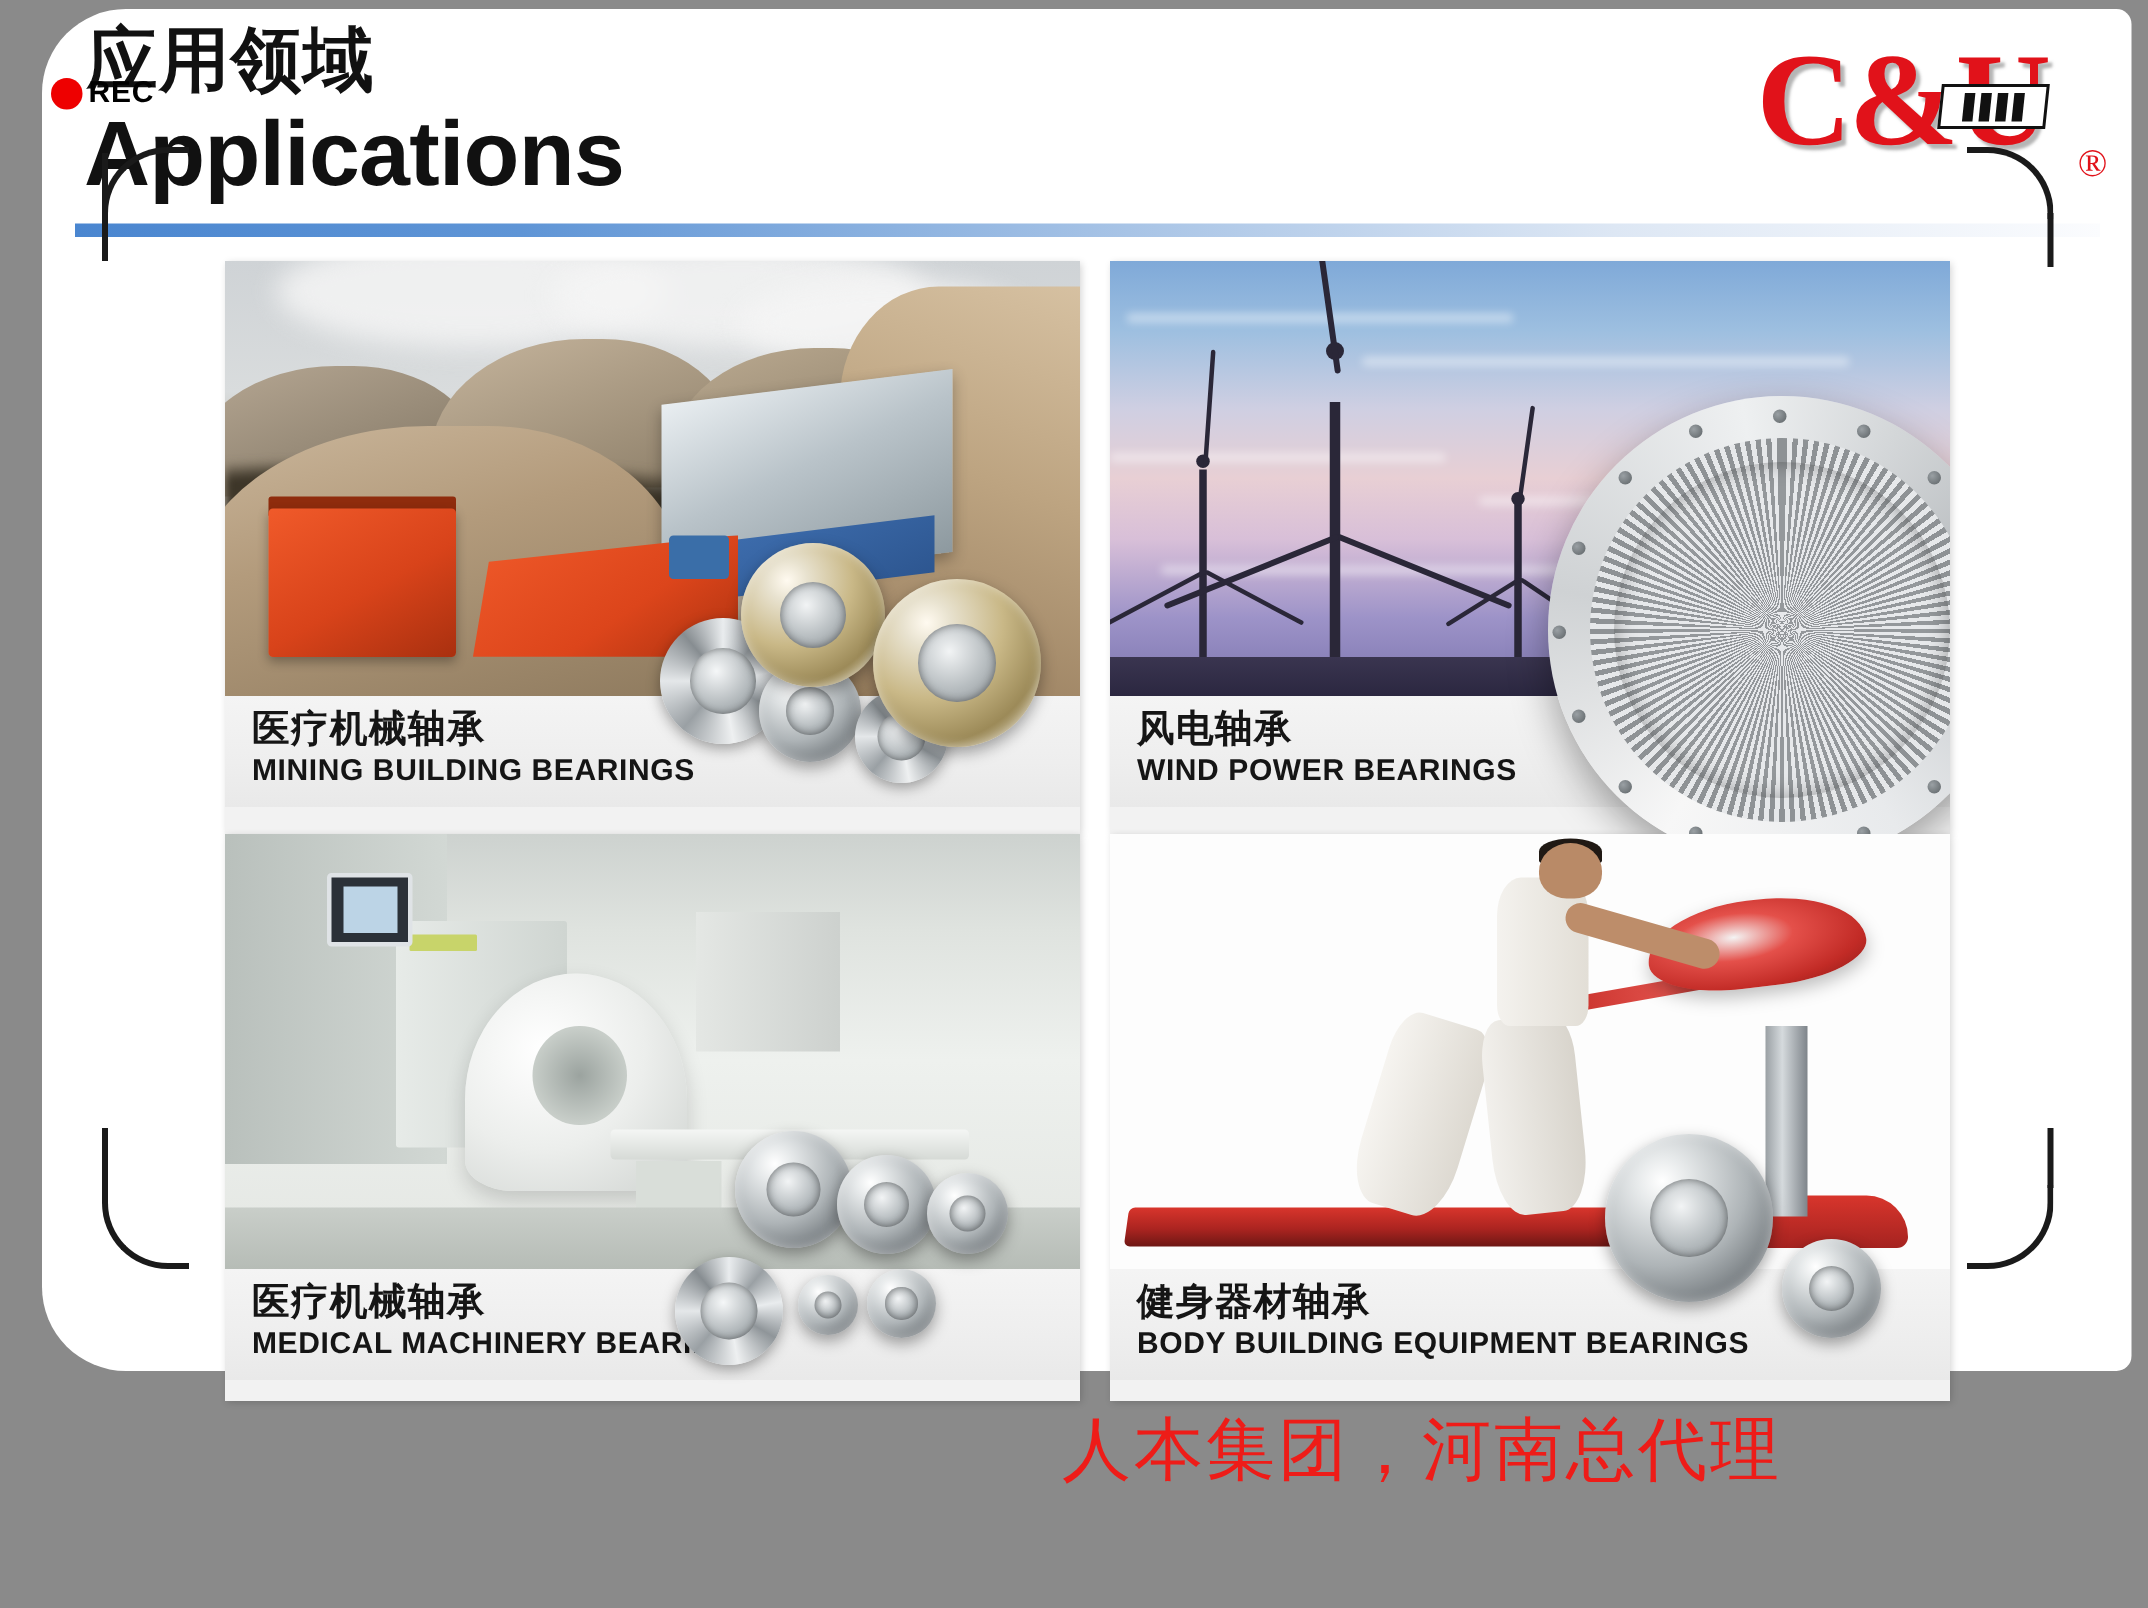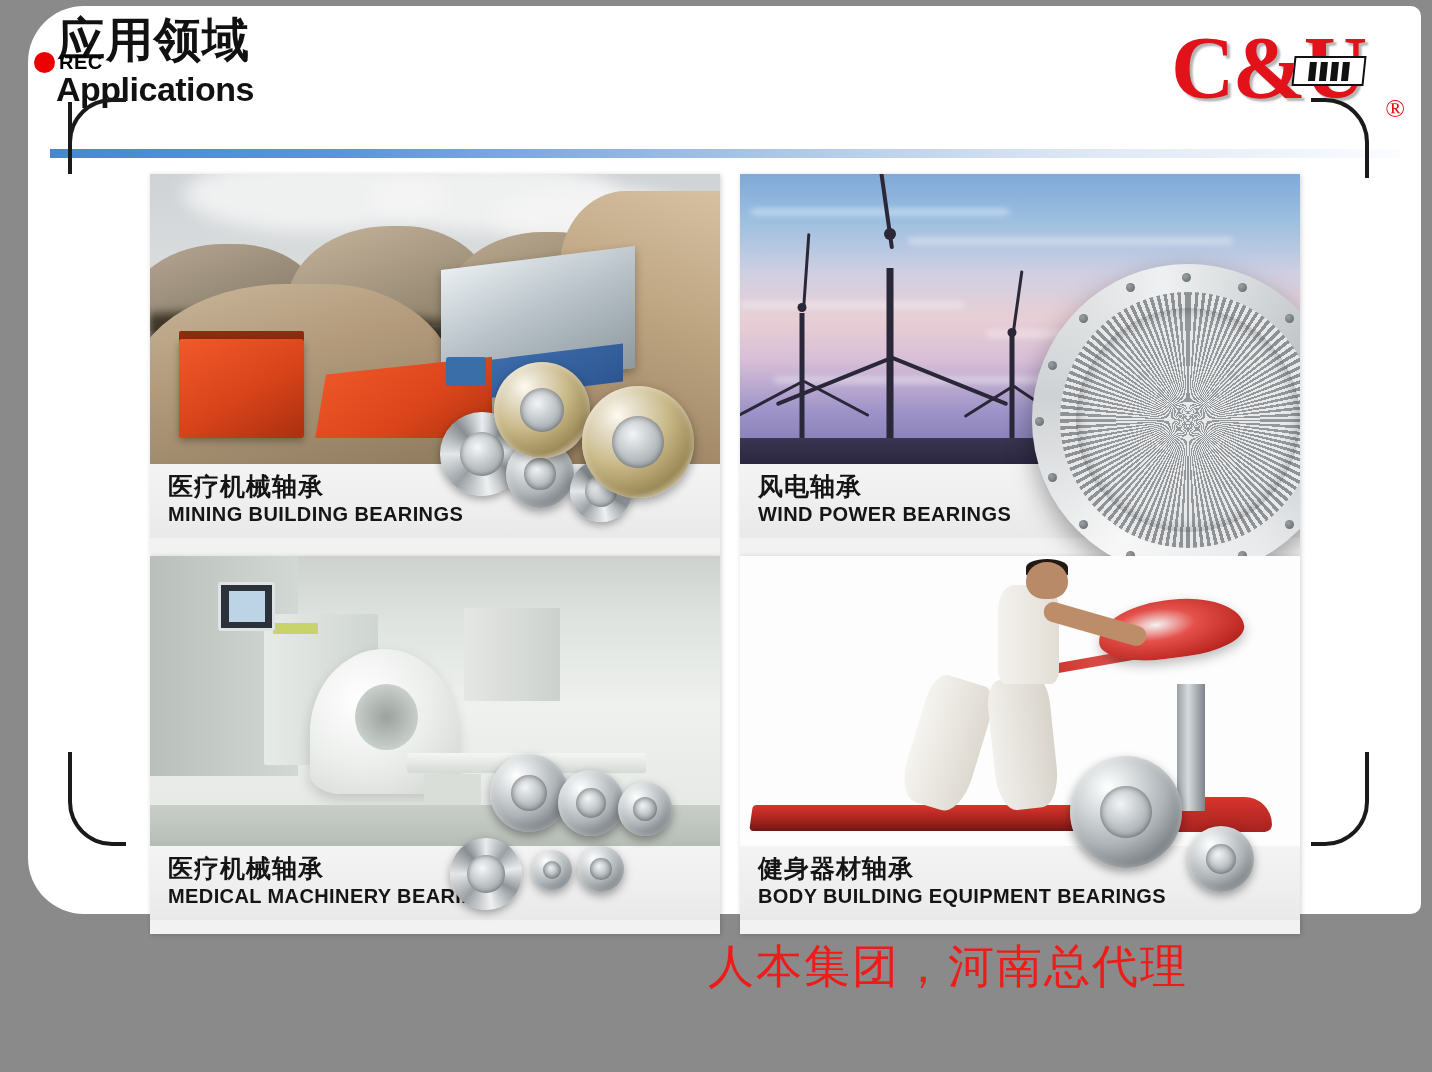--- a/index.html
+++ b/index.html
@@ -25,21 +25,21 @@
   #header { position: absolute; left: 0; top: 0; width: 1393px; height: 140px; }
 
   .title-zh {
     position: absolute; left: 30px; top: 10px;
     font-size: 47px; font-weight: bold; color: #111;
     letter-spacing: 1px; line-height: 1;
     white-space: nowrap;
   }
   .title-en {
     position: absolute; left: 28px; top: 66px;
-    font-size: 34px; font-weight: bold; color: #111;
+    font-size: 61px; font-weight: bold; color: #111;
     line-height: 1; letter-spacing: -0.5px;
     white-space: nowrap;
   }
 
   
   #rec-badge {
     position: absolute; left: 34px; top: 52px;
     display: flex; gap: 4px;
     z-index: 40;
   }

